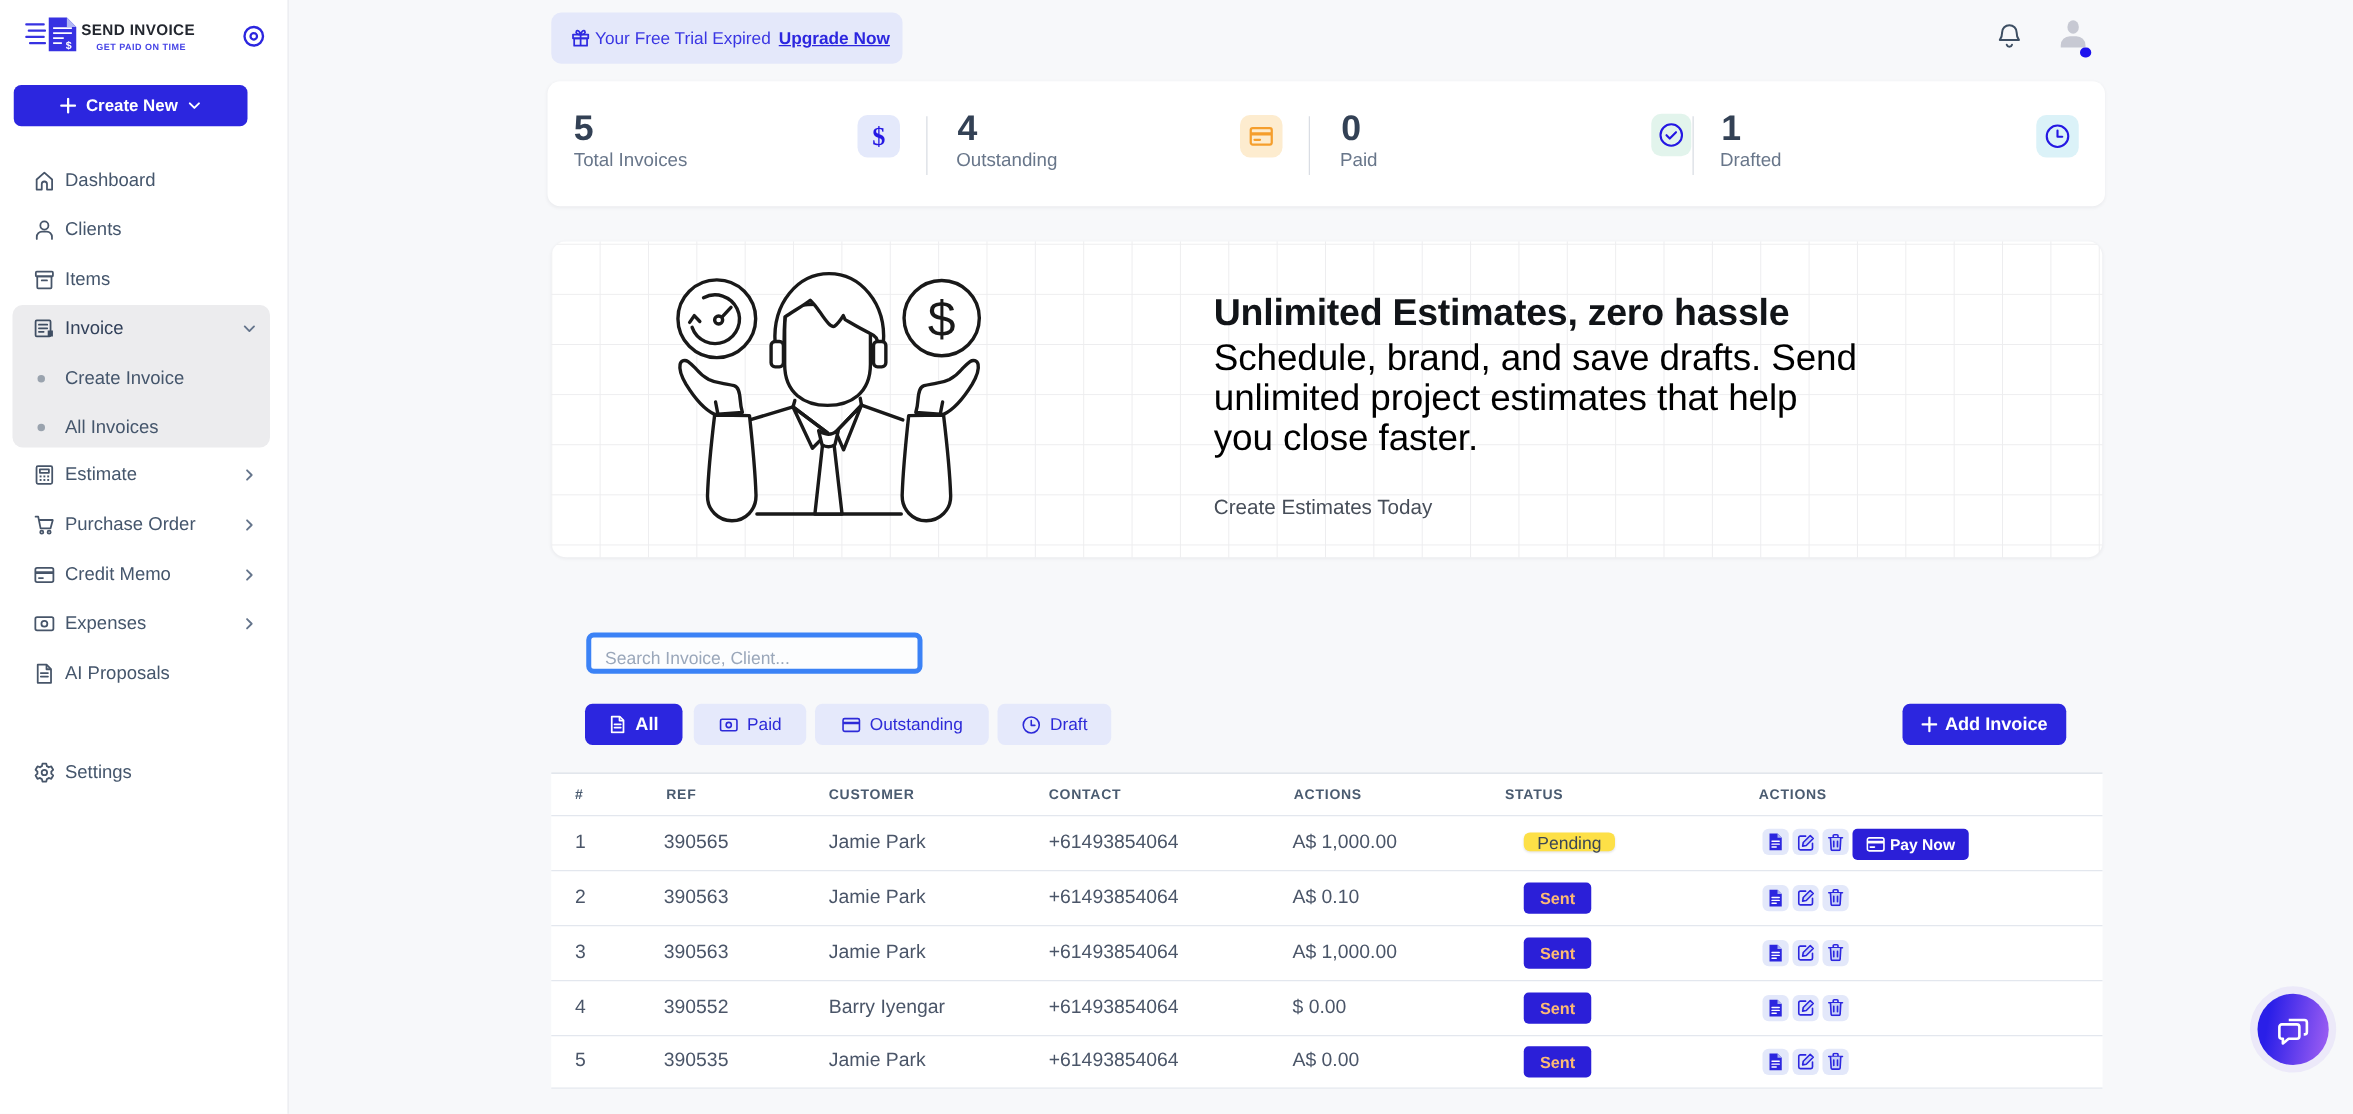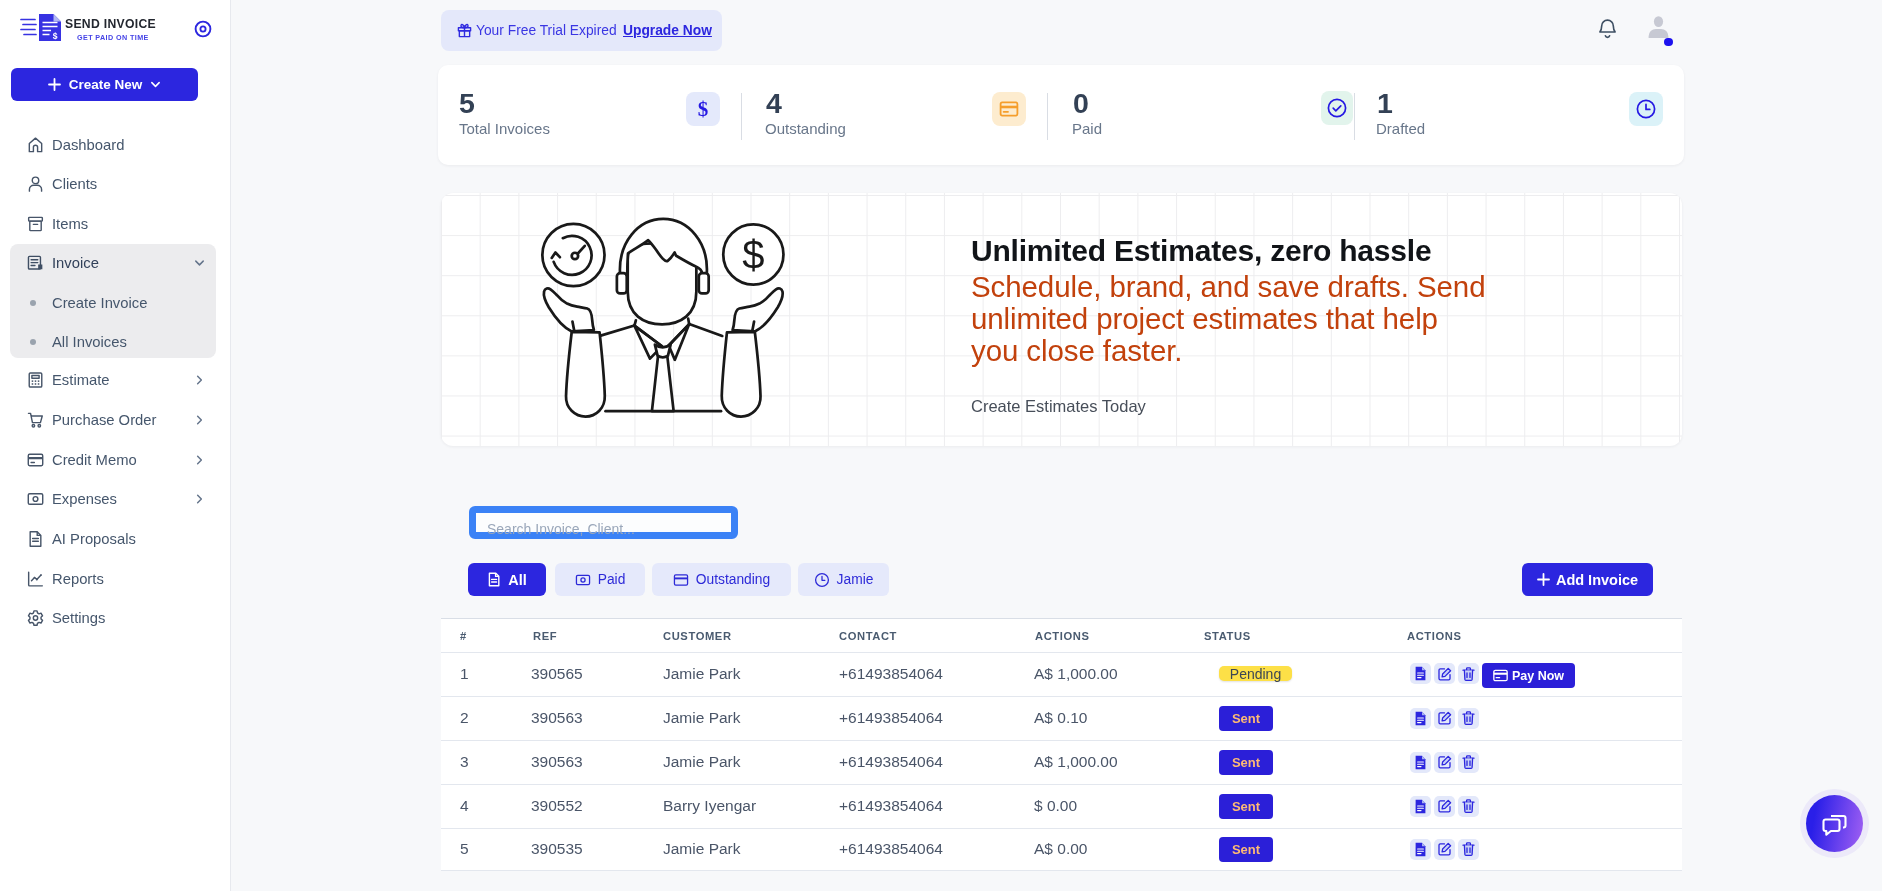--- a/index.html
+++ b/index.html
@@ -119,24 +119,24 @@
     <path d="M 306 815 L 774 815"></path>
 
     <path d="M 423 468 L 486 602 L 535 552 Z" fill="#fff"></path>
     <path d="M 645 462 L 587 607 L 562 549 Z" fill="#fff"></path>
     <path d="M 423 468 L 535 552 M 645 462 L 562 549"></path>
 
     <path d="M 519 589 L 494 815 L 582 815 L 556 589 Z" fill="#fff"></path>
     <path d="M 506 545 Q 538 568 570 544 L 559 590 Q 538 604 517 590 Z" fill="#fff"></path>
   </svg>
   <div class="abs" style="left:971px; top:234px; font-size:30px; font-weight:bold; color:#111418; letter-spacing:-0.2px;">Unlimited Estimates, zero hassle</div>
-  <div class="abs" style="left:971px; top:271px; font-size:29.5px; color:#c2410c; line-height:32px; letter-spacing:-0.1px;">Schedule, brand, and save drafts. Send<br>unlimited project estimates that help<br>you close faster.</div>
+  <div class="abs" style="left:971px; top:271px; font-size:29.5px; color:#000000; line-height:32px; letter-spacing:-0.1px;">Schedule, brand, and save drafts. Send<br>unlimited project estimates that help<br>you close faster.</div>
   <div class="abs" style="left:971px; top:397px; font-size:16.5px; color:#474e59;">Create Estimates Today</div>
 
-  <div class="abs" style="left:469px; top:506px; width:269px; height:33px; border:7px solid #3b82f6; border-radius:6px; background:#fcfdfe;">
+  <div class="abs" style="left:469px; top:506px; width:269px; height:33px; border:4px solid #3b82f6; border-radius:6px; background:#fcfdfe;">
     <div style="position:absolute; left:11px; top:8px; font-size:14px; color:#9aa7ba;">Search Invoice, Client...</div>
   </div>
 
   <div class="fbtn" style="left:468px; width:78px; background:#2c26df; color:#fff; font-weight:bold; font-size:14.5px;">
     <svg width="14" height="15" viewBox="0 0 14 15" fill="none" stroke="#fff" stroke-width="1.4" stroke-linejoin="round">
         <path d="M2.4 1.2 h6.4 l3 3 v9.6 h-9.4 z"></path>
         <path d="M8.6 1.2 v3.2 h3.2"></path>
         <path d="M4.6 7.4 h5 M4.6 10 h5" stroke-linecap="round"></path>
       </svg>
     <span>All</span>
@@ -153,21 +153,21 @@
         <rect x="1.8" y="3.6" width="16.4" height="12.8" rx="1.6"></rect>
         <path d="M1.8 8 h16.4" stroke-width="2.4"></path>
       </svg>
     <span>Outstanding</span>
   </div>
   <div class="fbtn" style="left:798px; width:91px;">
     <svg width="16" height="16" viewBox="0 0 20 20" fill="none" stroke="#2d2ad8" stroke-width="1.6">
         <circle cx="10" cy="10" r="8"></circle>
         <path d="M10 5.6 V 10.4 H 13.6" stroke-linecap="round" stroke-linejoin="round"></path>
       </svg>
-    <span>Jamie</span>
+    <span>Draft</span>
   </div>
   <div class="fbtn" style="left:1522px; width:131px; background:#2c26df; color:#fff; font-weight:bold; font-size:14.5px; gap:6px;">
     <svg width="13" height="13" viewBox="0 0 13 13">
         <path d="M6.5 1 v11 M1 6.5 h11" stroke="#fff" stroke-width="1.8" stroke-linecap="round"></path>
       </svg>
     <span>Add Invoice</span>
   </div>
 
   <div class="abs" style="left:441px; top:618px; width:1241px; height:253px; background:#fff;"></div>
   <div class="abs" style="left:441px; top:618px; width:1241px; height:1px; background:#d9dee6;"></div>
@@ -507,30 +507,20 @@
       </svg>
   </div>
   <div class="menu-row" style="top:519.5px;">
     <svg class="menu-ic" viewBox="0 0 20 20" fill="none" stroke="#475569" stroke-width="1.5" stroke-linejoin="round">
         <path d="M4.4 2.4 h7.4 l3.8 3.8 v11.4 h-11.2 z"></path>
         <path d="M11.8 2.4 v3.8 h3.8"></path>
         <path d="M7 9.4 h6 M7 12.4 h6" stroke-linecap="round"></path>
       </svg>
     <div class="menu-tx">AI Proposals</div>
   </div>
-  <div class="menu-row" style="top:559.5px;">
-    <svg class="menu-ic" viewBox="0 0 20 20" fill="none" stroke="#475569" stroke-width="1.5" stroke-linecap="round" stroke-linejoin="round">
-        <path d="M2.8 2.8 v13.4 a1 1 0 0 0 1 1 h13.4"></path>
-        <path d="M5.8 11.8 l3.2 -3.4 l2.4 2.2 l4.4 -4.8"></path>
-        <circle cx="9" cy="8.4" r="0.9" fill="#475569" stroke="none"></circle>
-        <circle cx="11.4" cy="10.6" r="0.9" fill="#475569" stroke="none"></circle>
-        <circle cx="15.8" cy="5.8" r="0.9" fill="#475569" stroke="none"></circle>
-      </svg>
-    <div class="menu-tx">Reports</div>
-  </div>
   <div class="menu-row" style="top:598px;">
     <svg class="menu-ic" viewBox="0 0 20 20" fill="none" stroke="#475569" stroke-width="1.5" stroke-linejoin="round">
         <path d="M8.4 2.5 h3.2 l0.5 2.2 a5.8 5.8 0 0 1 1.6 0.9 l2.1 -0.7 l1.6 2.8 l-1.6 1.5 a5.8 5.8 0 0 1 0 1.8 l1.6 1.5 l-1.6 2.8 l-2.1 -0.7 a5.8 5.8 0 0 1 -1.6 0.9 l-0.5 2.2 h-3.2 l-0.5 -2.2 a5.8 5.8 0 0 1 -1.6 -0.9 l-2.1 0.7 l-1.6 -2.8 l1.6 -1.5 a5.8 5.8 0 0 1 0 -1.8 l-1.6 -1.5 l1.6 -2.8 l2.1 0.7 a5.8 5.8 0 0 1 1.6 -0.9 z"></path>
         <circle cx="10" cy="10" r="2.3"></circle>
       </svg>
     <div class="menu-tx">Settings</div>
   </div>
 </div>
 
 </body></html>

